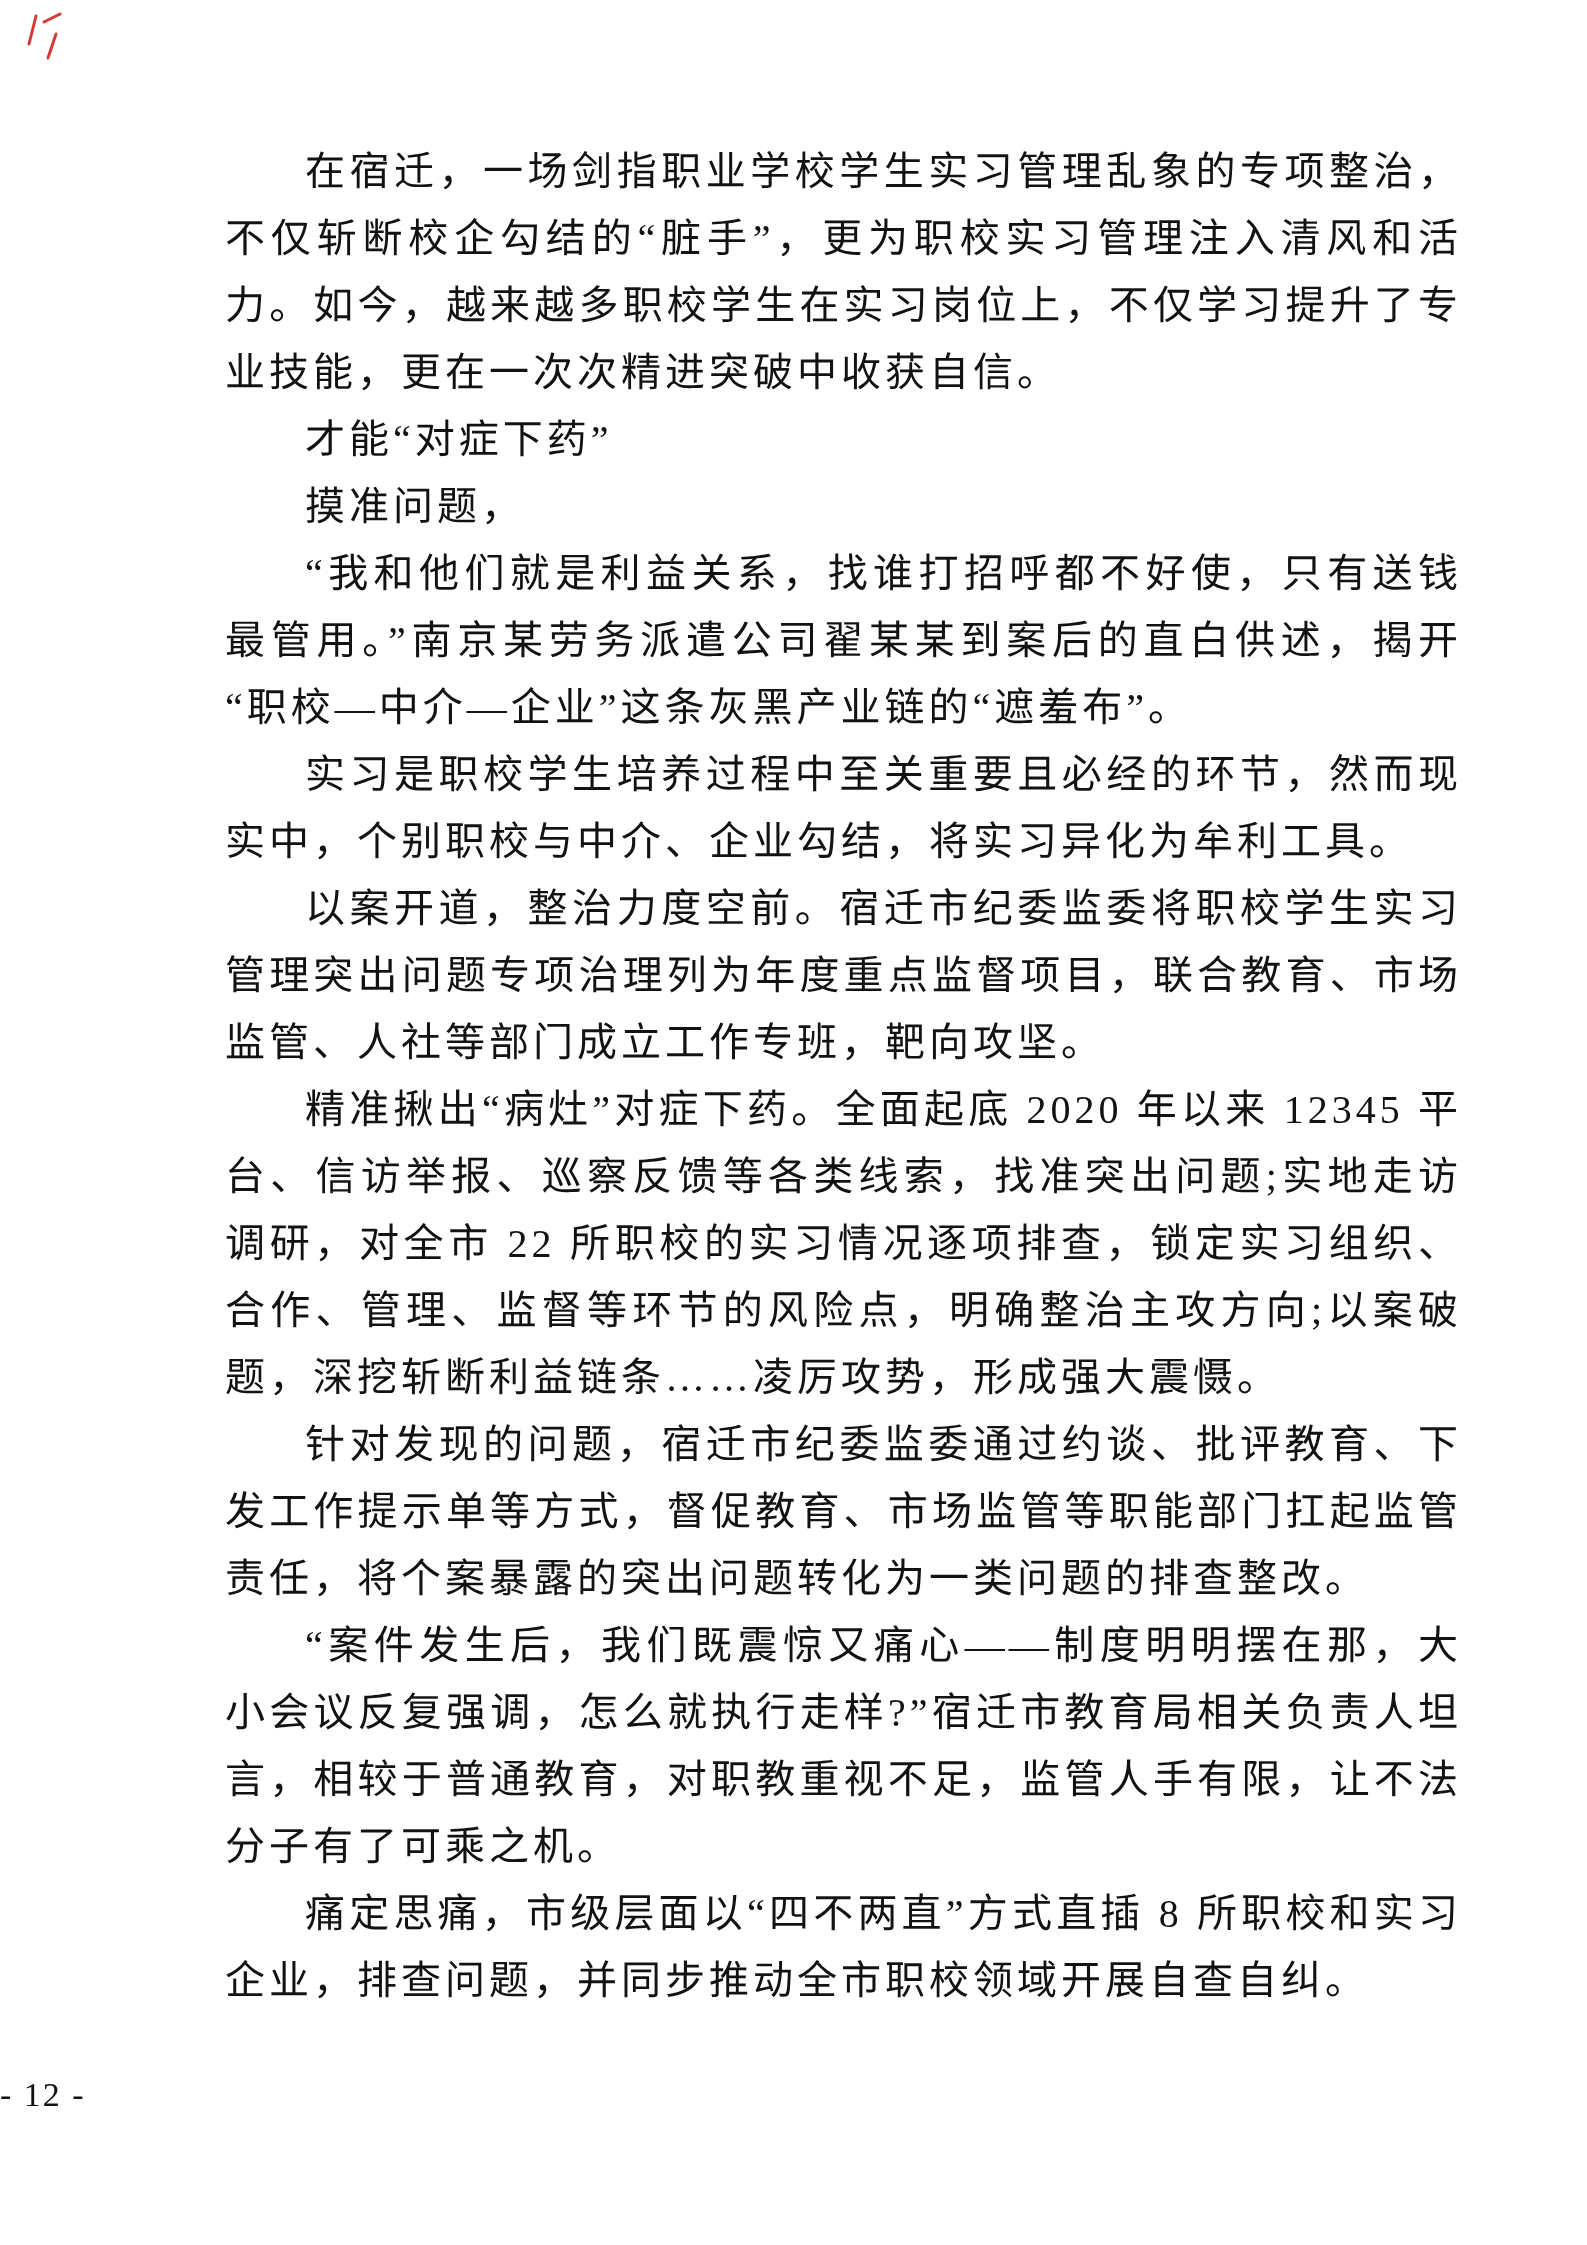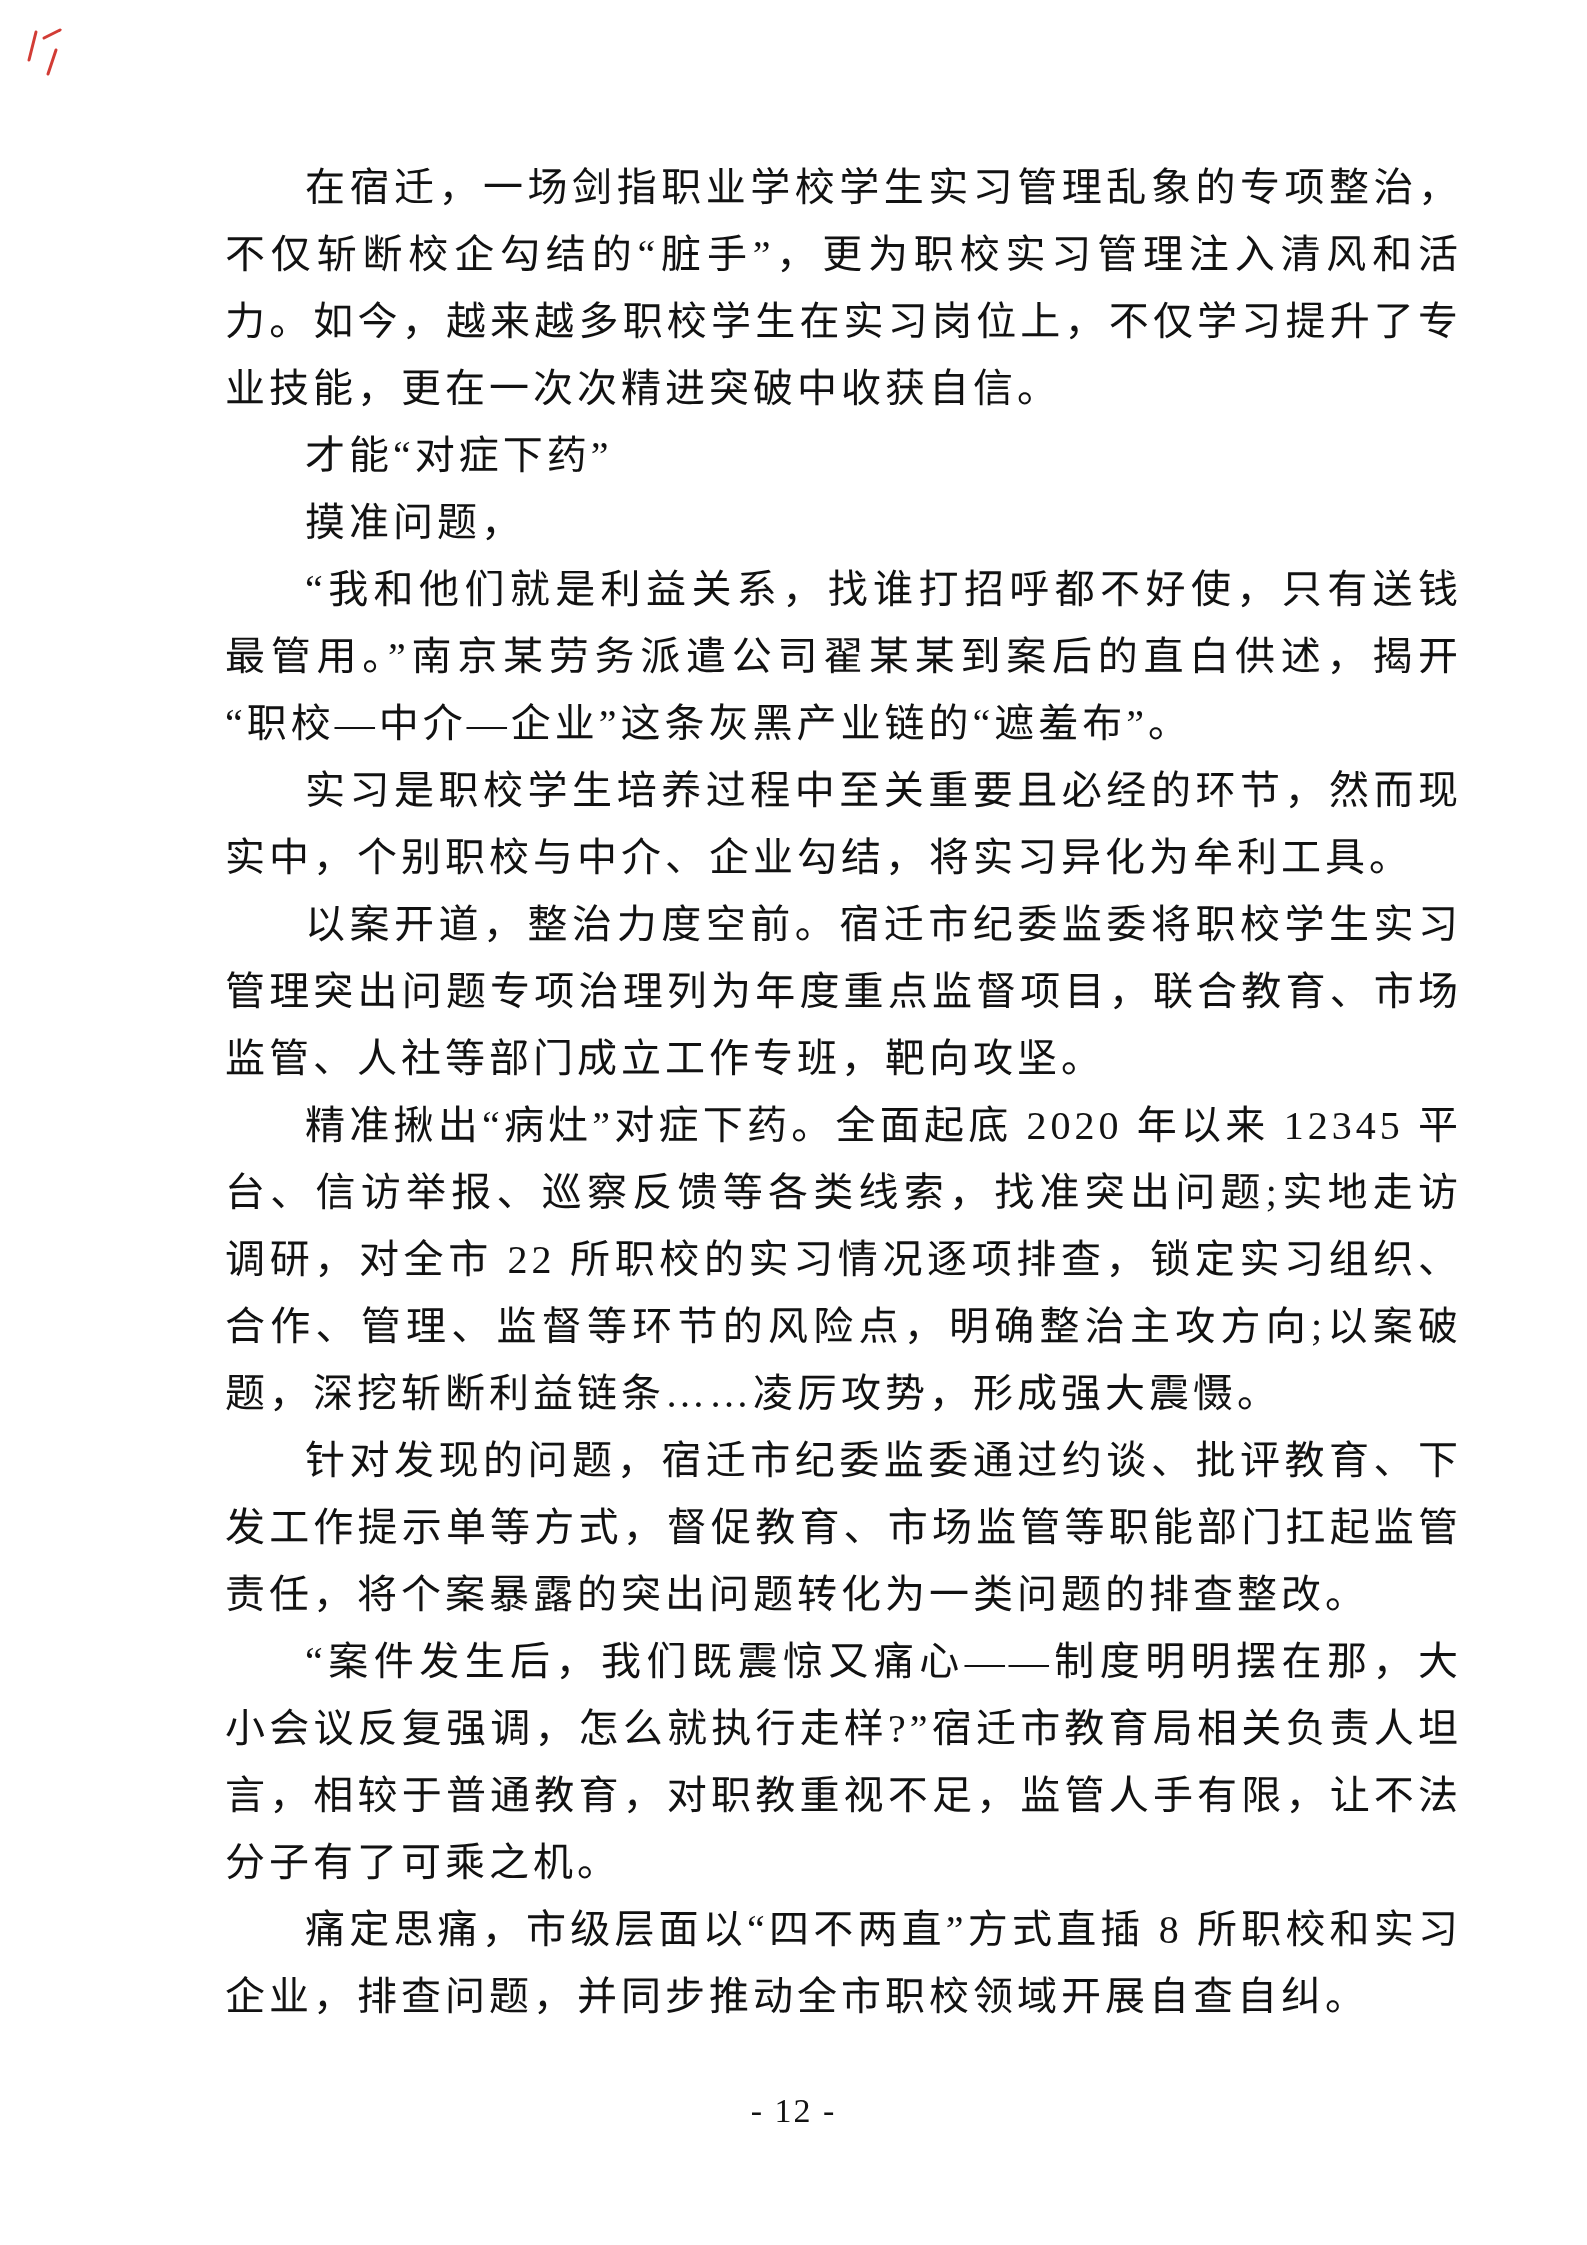--- a/index.html
+++ b/index.html
@@ -9,21 +9,21 @@
   body {
     width: 1587px;
     height: 2245px;
     position: relative;
     background: #ffffff;
     overflow: hidden;
     font-family: "Liberation Serif", "DejaVu Serif", serif;
   }
   .page {
     position: absolute;
-    left: 0; top: 16px;
+    left: 0; top: 0;
     width: 1587px;
     height: 1992px;
     background: #ffffff;
   }
   .doc-body {
     position: absolute;
     left: 225px;
     top: 138px;
     width: 1237px;
     color: #121212;
@@ -37,21 +37,20 @@
     text-align: justify;
     text-indent: 2em;
     color: #121212;
     word-break: break-all;
   }
   .footer {
     position: absolute;
     left: 0;
     top: 2076px;
     width: 1587px;
-    text-align: center;
   }
   .page-number {
     font-size: 34px;
     letter-spacing: 2px;
     color: #121212;
     font-family: "Liberation Serif", "DejaVu Serif", serif;
   }
   .scan-artifact {
     position: absolute;
     left: 22px;

